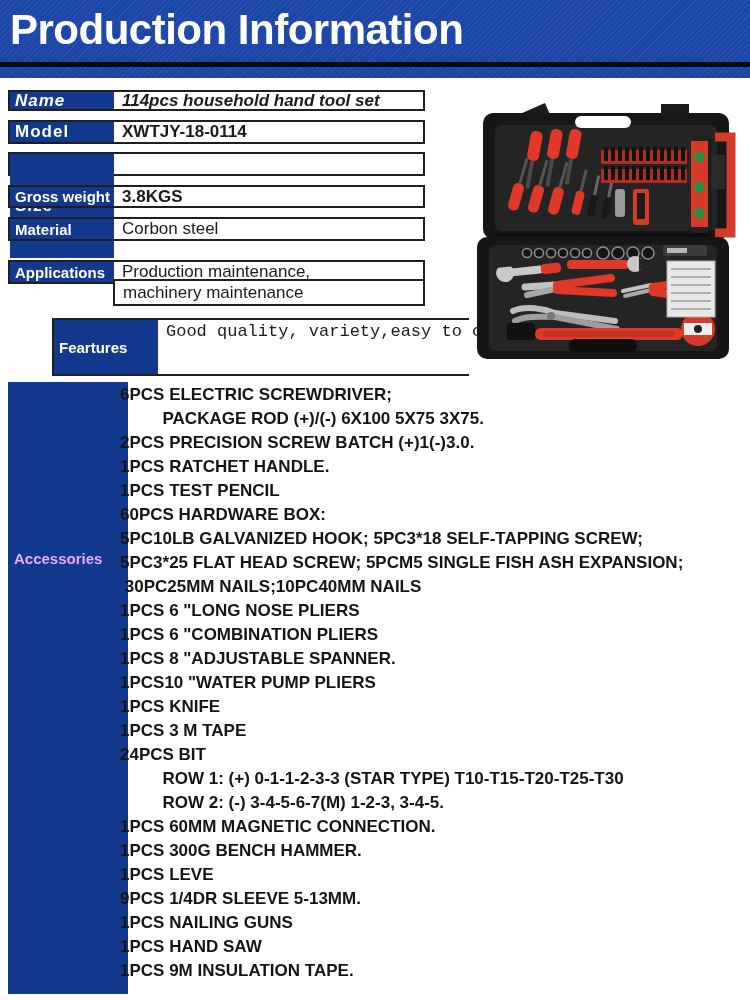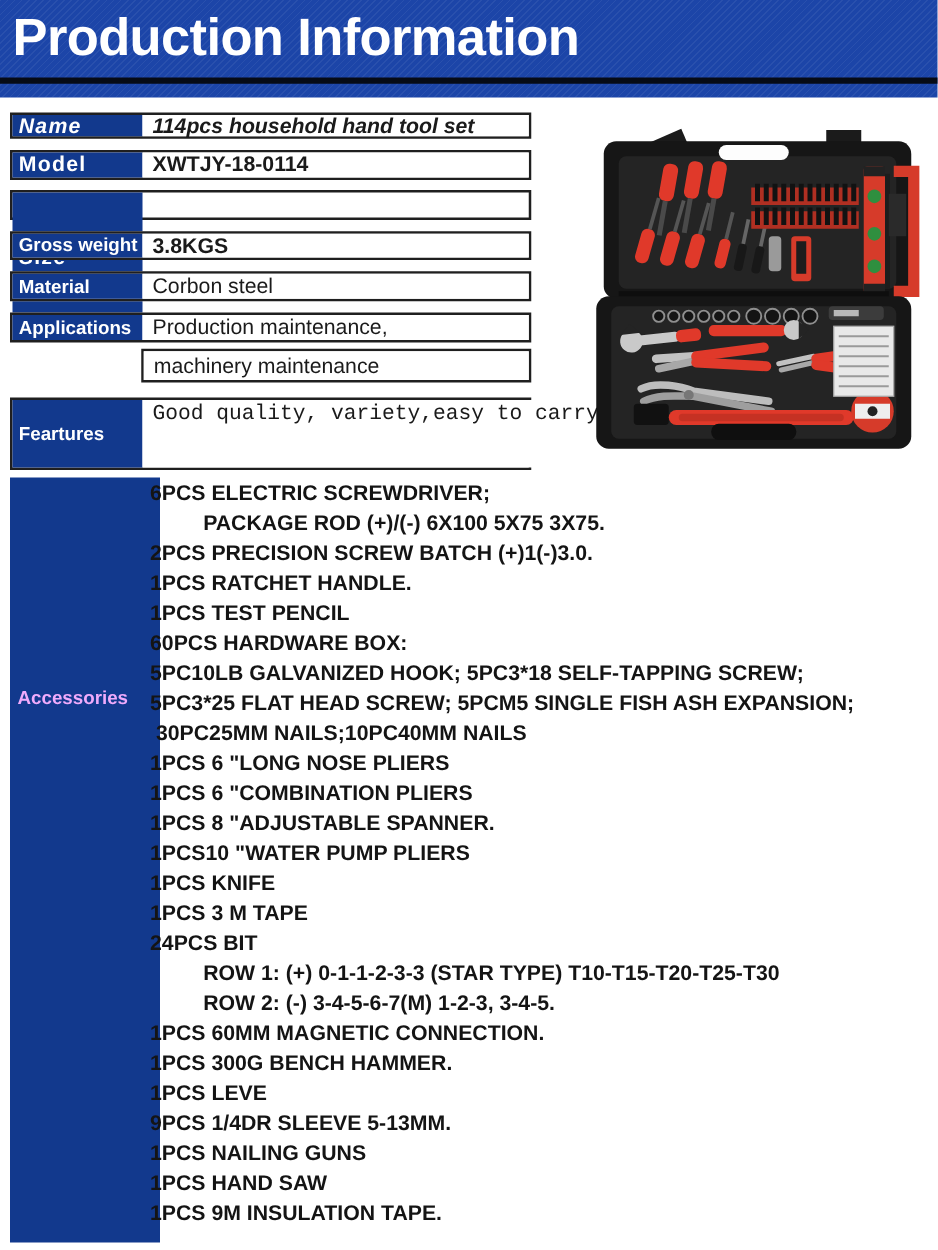--- a/index.html
+++ b/index.html
@@ -35,23 +35,23 @@
   .spec-value{
     flex:1;display:flex;align-items:center;padding-left:8px;
     font-size:17px;background:#ffffff;white-space:nowrap;
   }
   .v-bold{font-weight:700;}
   .r1{top:90px;height:21px;font-style:italic;}
   .r2{top:120px;height:24px;}
   .r3{top:152px;height:24px;flex-direction:column;}
   .r4{top:185px;height:23px;}
   .r5{top:217px;height:24px;}
-  .r6{top:250px;height:24px;}
+  .r6{top:260px;height:24px;}
   .r6b{top:279px;height:27px;left:113px;width:312px;}
-  .r7{top:318px;height:58px;}
+  .r7{top:318px;height:58px;margin-left:44px;}
   .r7 .spec-value{flex-direction:row;align-items:flex-start;justify-content:center;line-height:24px;font-family:Liberation Mono, monospace;}
   
   .acc-label-box{
     position:absolute;left:8px;top:382px;width:120px;height:612px;
     background:#12398d;color:#f0abfc;font-weight:700;font-size:15px;
     padding-top:168px;padding-left:6px;box-sizing:border-box;
   }
   .acc-text{
     position:absolute;left:120px;top:383px;width:630px;
     font-size:17px;font-weight:700;line-height:24px;color:#141414;

